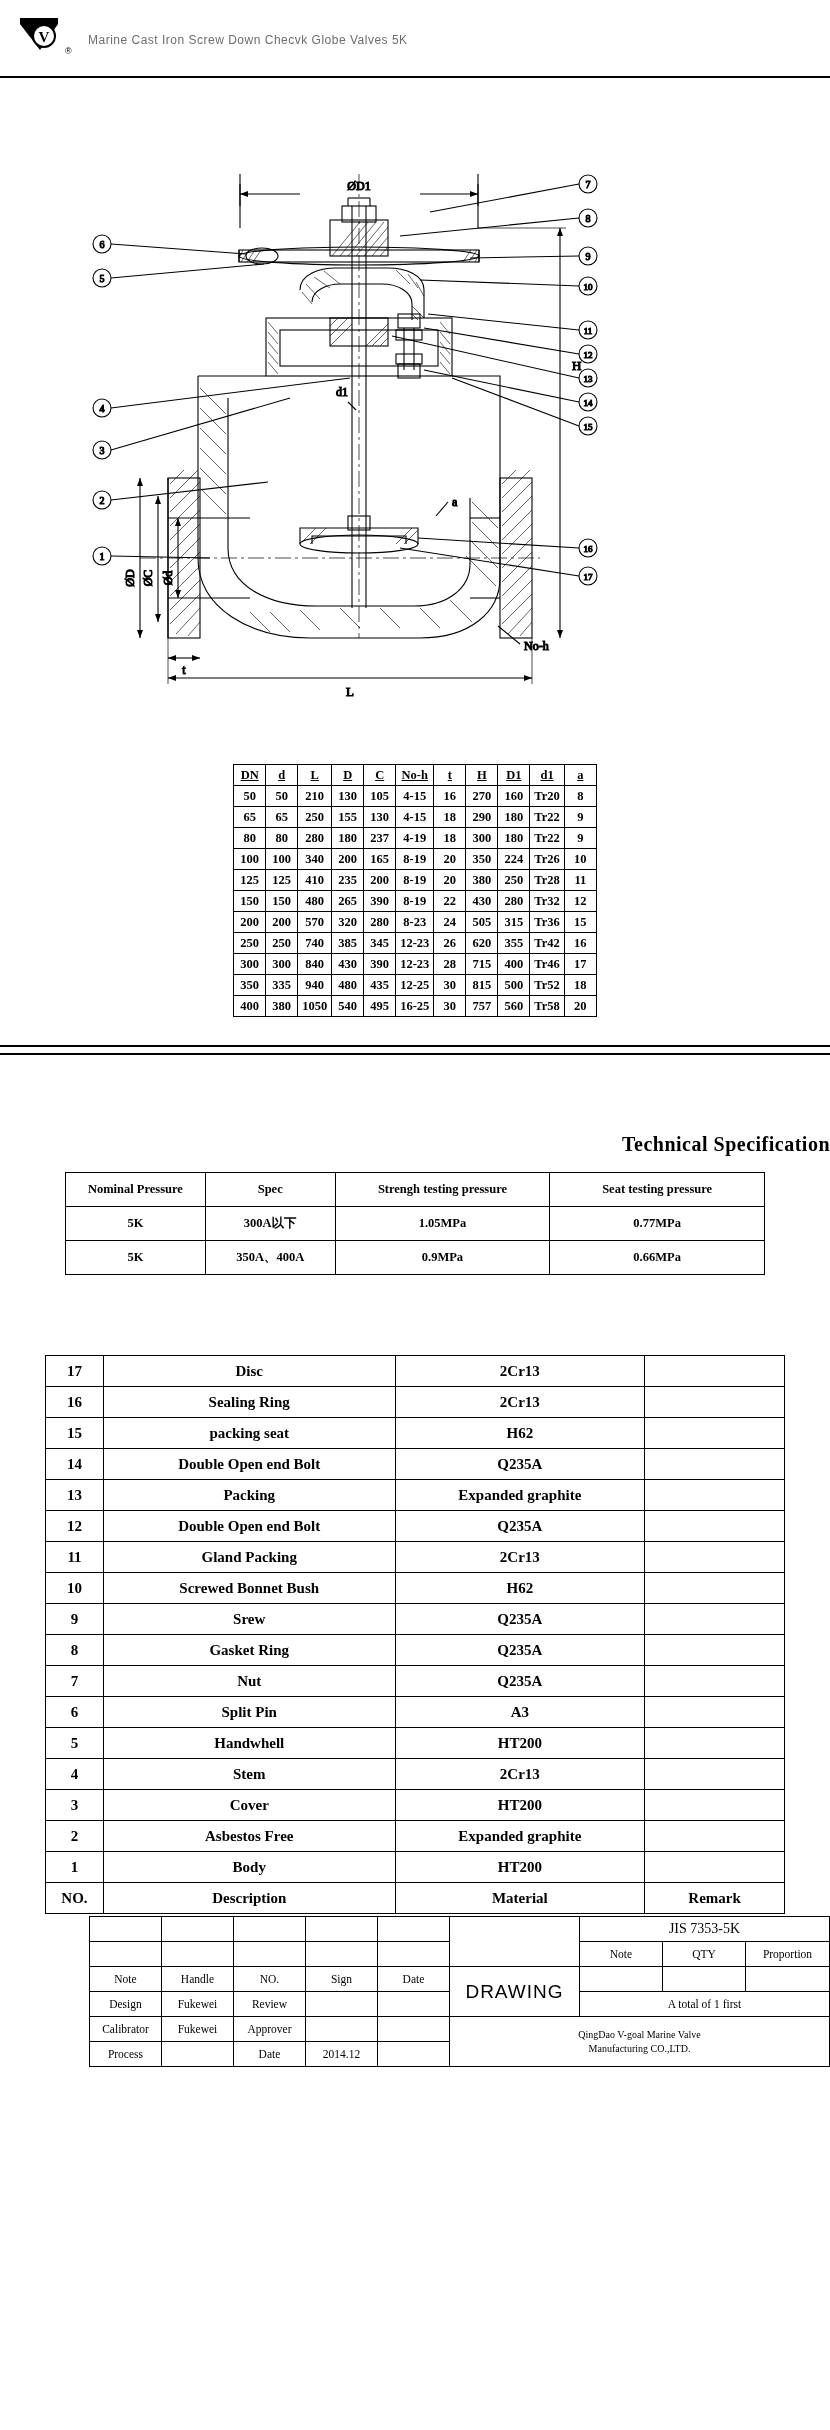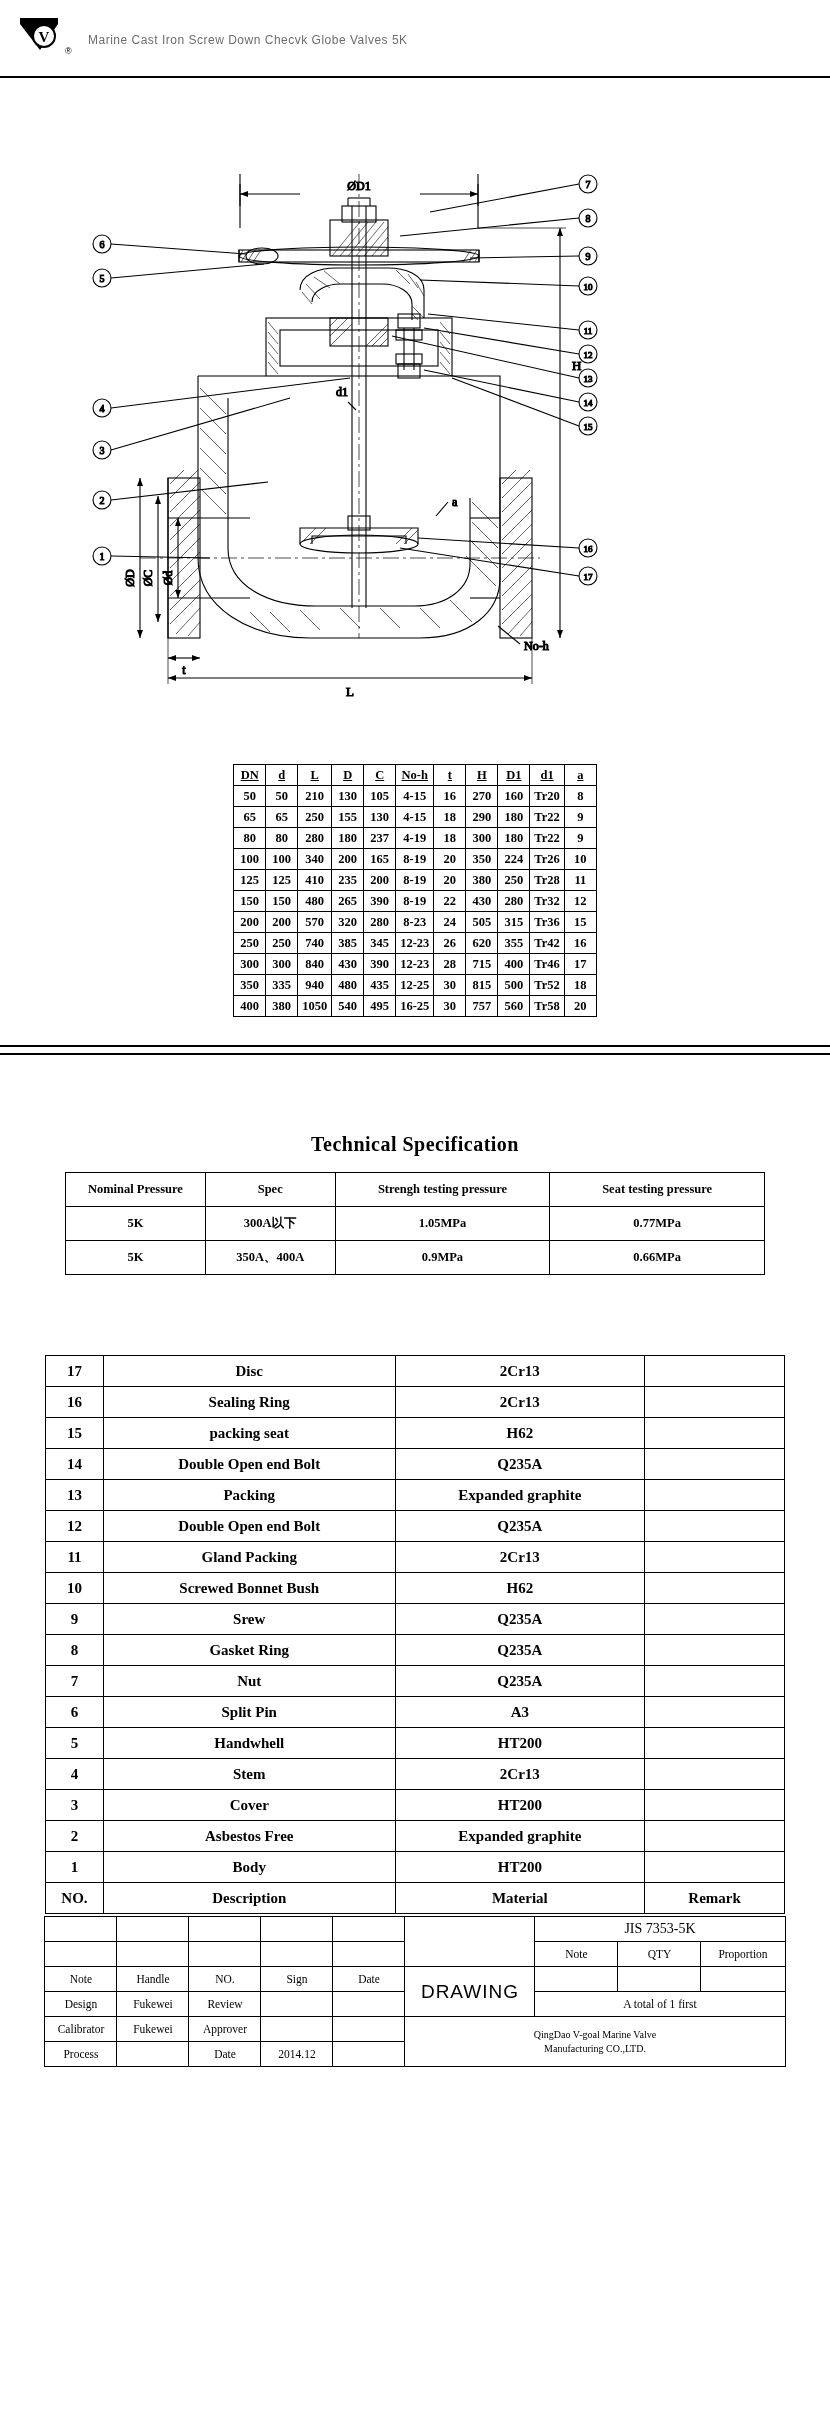--- a/index.html
+++ b/index.html
@@ -78,21 +78,21 @@
     margin: 28px 0 0 0;
   }
   .rule2 {
     border: none;
     border-top: 2px solid #000;
     margin: 6px 0 0 0;
   }
 
   
   .tech-title {
-    text-align: center;
+    text-align: right;
     font-weight: bold;
     font-size: 20px;
     margin-top: 78px;
     font-family: "Liberation Serif", serif;
     letter-spacing: 0.5px;
   }
   .tech-wrap { display: flex; justify-content: center; margin-top: 16px; }
   table.tech {
     border-collapse: collapse;
     font-family: "Liberation Serif", serif;
@@ -127,21 +127,21 @@
     text-align: center;
     font-weight: bold;
     padding: 1px 4px;
   }
   .bom-no { width: 58px; }
   .bom-desc { width: 292px; }
   .bom-mat { width: 250px; }
   .bom-rem { width: 140px; }
 
   
-  .tb-wrap { display:flex; justify-content:center; margin-top: 2px; }
+  .tb-wrap { display:flex; justify-content:flex-end; margin-top: 2px; }
   table.tb {
     border-collapse: collapse;
     width: 740px;
     font-family: "Liberation Serif", serif;
     font-size: 11.5px;
     table-layout: fixed;
   }
   table.tb td {
     border: 1px solid #000;
     height: 25px;

